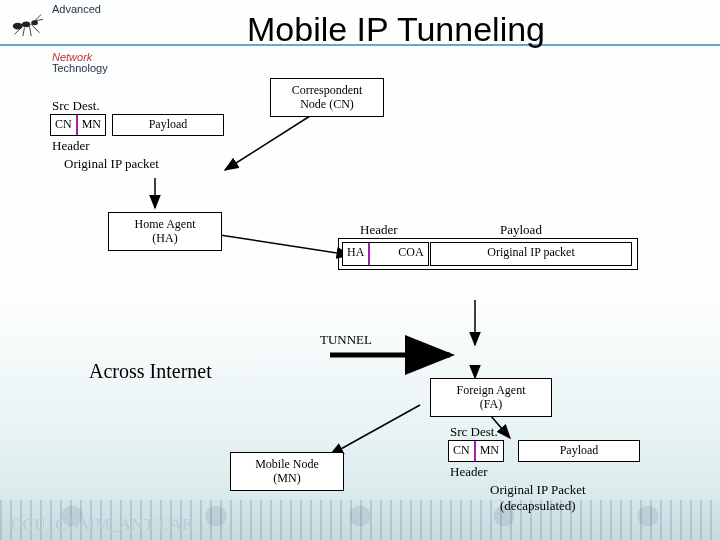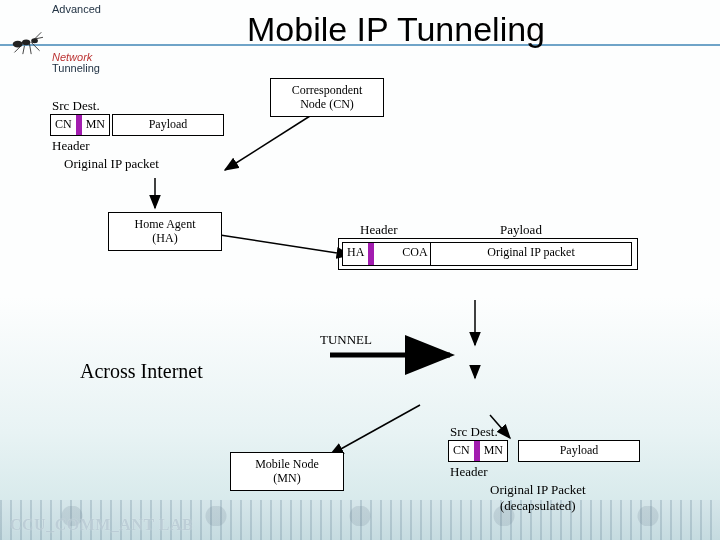--- a/index.html
+++ b/index.html
@@ -41,21 +41,21 @@
       radial-gradient(circle at 30% 50%, rgba(80,100,120,0.15) 0 10px, transparent 11px),
       radial-gradient(circle at 50% 50%, rgba(80,100,120,0.15) 0 10px, transparent 11px),
       radial-gradient(circle at 70% 50%, rgba(80,100,120,0.15) 0 10px, transparent 11px),
       radial-gradient(circle at 90% 50%, rgba(80,100,120,0.15) 0 10px, transparent 11px);
   }
   .logo-area {
     position: absolute;
     top: 4px; left: 6px;
     z-index: 5;
     display: flex;
-    align-items: center;
+    align-items: flex-start;
     gap: 4px;
   }
   .ant-svg { width: 42px; height: 34px; }
   .logo-text {
     font-family: "Comic Sans MS", cursive, sans-serif;
     font-size: 11px;
     line-height: 1.05;
     color: #234;
   }
   .logo-text .l2 { color: #b33; font-style: italic; margin-top: 36px; }
@@ -106,21 +106,21 @@
     font-size: 12px;
     text-align: center;
   }
   .big-node {
     border: 1.5px solid #000;
     padding: 4px 6px;
     line-height: 1.2;
   }
   .cell {
     display: inline-block;
-    border-right: 6px solid #a21caf;
+    border-right: 2px solid #a21caf;
     padding: 2px 4px;
     font-size: 12px;
   }
   .cell:last-child { border-right: none; }
   .hdr-box {
     position: absolute;
     border: 1px solid #000;
     background: #fff;
     display: flex;
   }
@@ -129,20 +129,21 @@
     border: 1px solid #000;
     background: #fff;
     font-size: 12px;
     text-align: center;
     padding: 2px 0;
   }
   .across {
     position: absolute;
     font-family: "Times New Roman", serif;
     font-size: 20px;
+    margin-left: 9px;
   }
   svg.arrows {
     position: absolute;
     top: 0; left: 0;
     width: 660px; height: 440px;
     overflow: visible;
   }
 </style>
 </head>
 <body>
@@ -158,21 +159,21 @@
     <line x1="34" y1="20" x2="42" y2="12" stroke="#222" stroke-width="1"></line>
     <line x1="34" y1="20" x2="44" y2="18" stroke="#222" stroke-width="1"></line>
     <line x1="18" y1="28" x2="10" y2="36" stroke="#222" stroke-width="1"></line>
     <line x1="22" y1="28" x2="20" y2="38" stroke="#222" stroke-width="1"></line>
     <line x1="28" y1="26" x2="30" y2="38" stroke="#222" stroke-width="1"></line>
     <line x1="30" y1="24" x2="40" y2="34" stroke="#222" stroke-width="1"></line>
   </svg>
   <div class="logo-text">
     <div>Advanced</div>
     <div class="l2">Network</div>
-    <div>Tunneling</div>
+    <div>Technology</div>
   </div>
 </div>
 <div class="top-rule"></div>
 
 <div class="title">Mobile IP Tunneling</div>
 
 <div class="diagram">
 
   <svg class="arrows">
     <defs>
@@ -226,20 +227,24 @@
   </div>
   <div class="payload-box" style="top:182px; left:400px; width:200px; height:18px;">Original  IP  packet</div>
 
   <div class="box" style="top:178px; left:308px; width:298px; height:30px; background:transparent;"></div>
 
 
   <div class="lbl" style="top:272px; left:290px; font-weight:normal;">TUNNEL</div>
 
   <div class="across" style="top:300px; left:50px;">Across Internet</div>
 
+  <div class="box big-node" style="top:318px; left:400px; width:108px;">
+    <div>Foreign Agent</div>
+    <div>(FA)</div>
+  </div>
 
   <div class="box big-node" style="top:392px; left:200px; width:100px;">
     <div>Mobile Node</div>
     <div>(MN)</div>
   </div>
 
   <div class="lbl" style="top:364px; left:420px;">Src Dest.</div>
   <div class="hdr-box" style="top:380px; left:418px; height:20px;">
     <span class="cell">CN</span>
     <span class="cell">MN</span>

